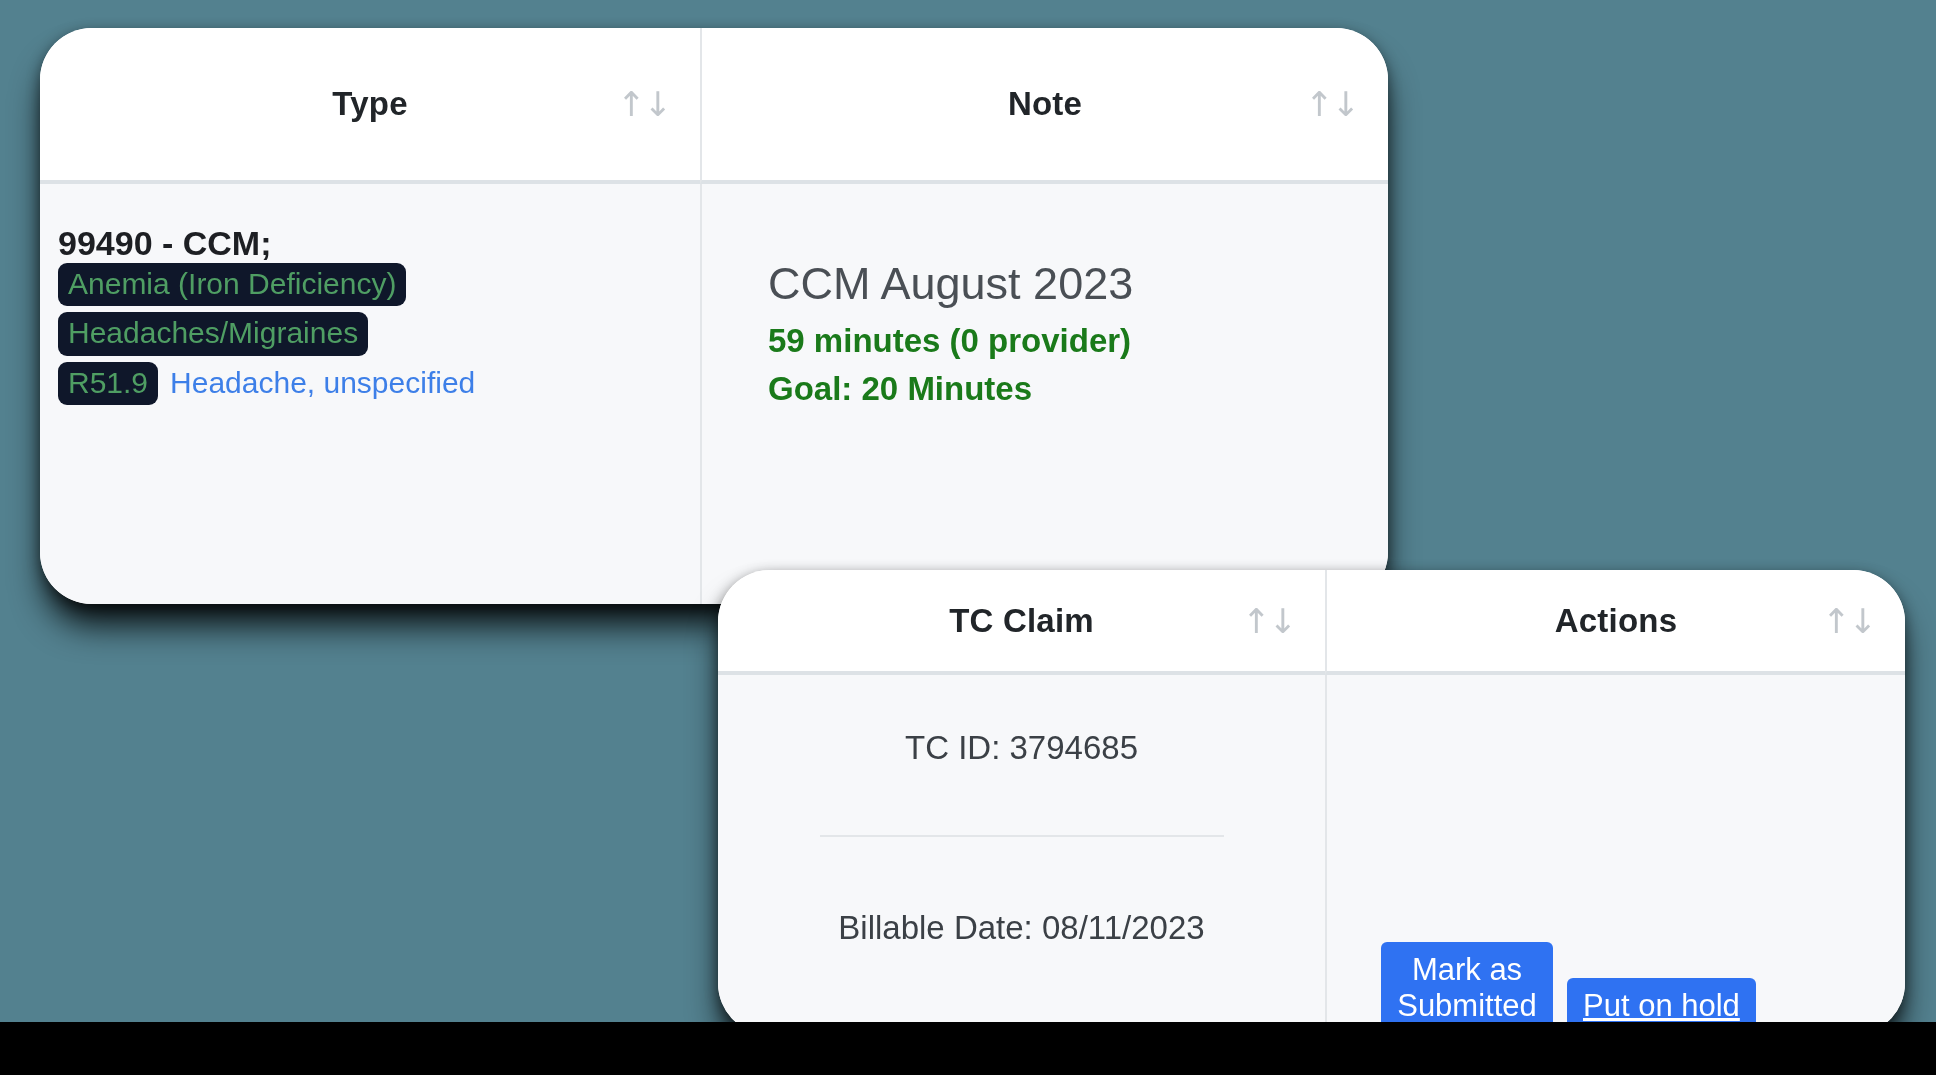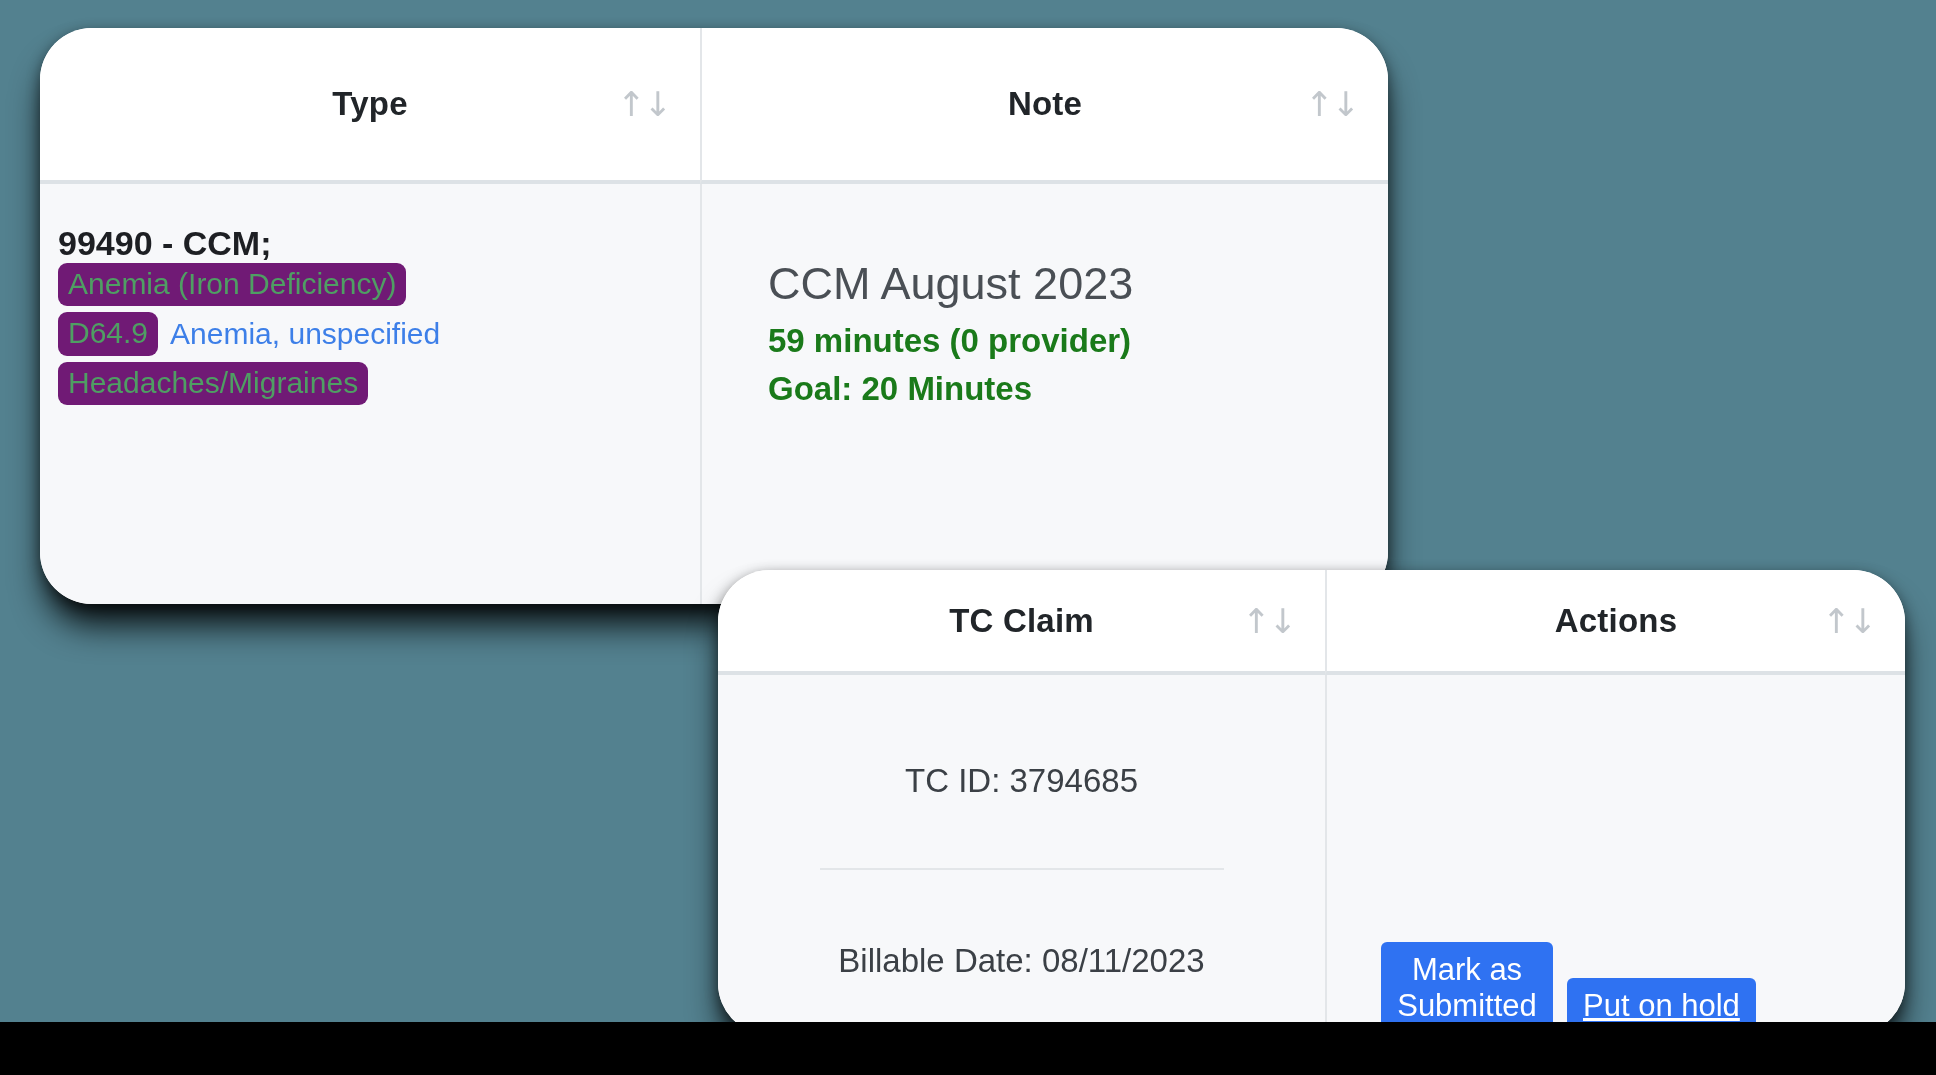--- a/index.html
+++ b/index.html
@@ -123,21 +123,21 @@
 
   .dx-row {
     display: flex;
     align-items: center;
     margin-bottom: 6px;
     white-space: nowrap;
   }
 
   .tag {
     display: inline-block;
-    background: #701a75;
+    background: #0f172a;
     color: #4f9e63;
     border-radius: 9px;
     padding: 3px 10px 5px 10px;
     font-size: 30px;
     line-height: 1.18;
   }
 
   .dx-desc {
     color: #3d7fe8;
     font-size: 30px;
@@ -171,21 +171,21 @@
   #card-claim-actions .grid {
     grid-template-columns: 607px 580px;
     grid-template-rows: 105px 1fr;
   }
 
   #claim-body {
     display: flex;
     flex-direction: column;
     align-items: center;
     justify-content: flex-start;
-    padding-top: 87px;
+    padding-top: 54px;
     gap: 16px;
   }
   .claim-line {
     font-size: 33px;
     color: #3b4046;
     white-space: nowrap;
   }
   .claim-sep {
     width: 404px;
     height: 2px;
@@ -243,29 +243,29 @@
 
       <div class="bcell" id="type-body">
         <div class="cpt-line">99490 - CCM;</div>
 
         <div class="dx-rows">
 
           <div class="dx-row">
             <span class="tag">Anemia (Iron Deficiency)</span>
           </div>
 
-          <div class="dx-row">
-            <span class="tag">D64.9</span>
-            <span class="dx-desc">Anemia, unspecified</span>
-          </div>
 
           <div class="dx-row">
             <span class="tag">Headaches/Migraines</span>
           </div>
 
+          <div class="dx-row">
+            <span class="tag">R51.9</span>
+            <span class="dx-desc">Headache, unspecified</span>
+          </div>
 
         </div>
       </div>
 
       <div class="bcell" id="note-body">
         <div class="note-title">CCM August 2023</div>
         <div class="note-strong">59 minutes (0 provider)</div>
         <div class="note-strong">Goal: 20 Minutes</div>
       </div>
 

